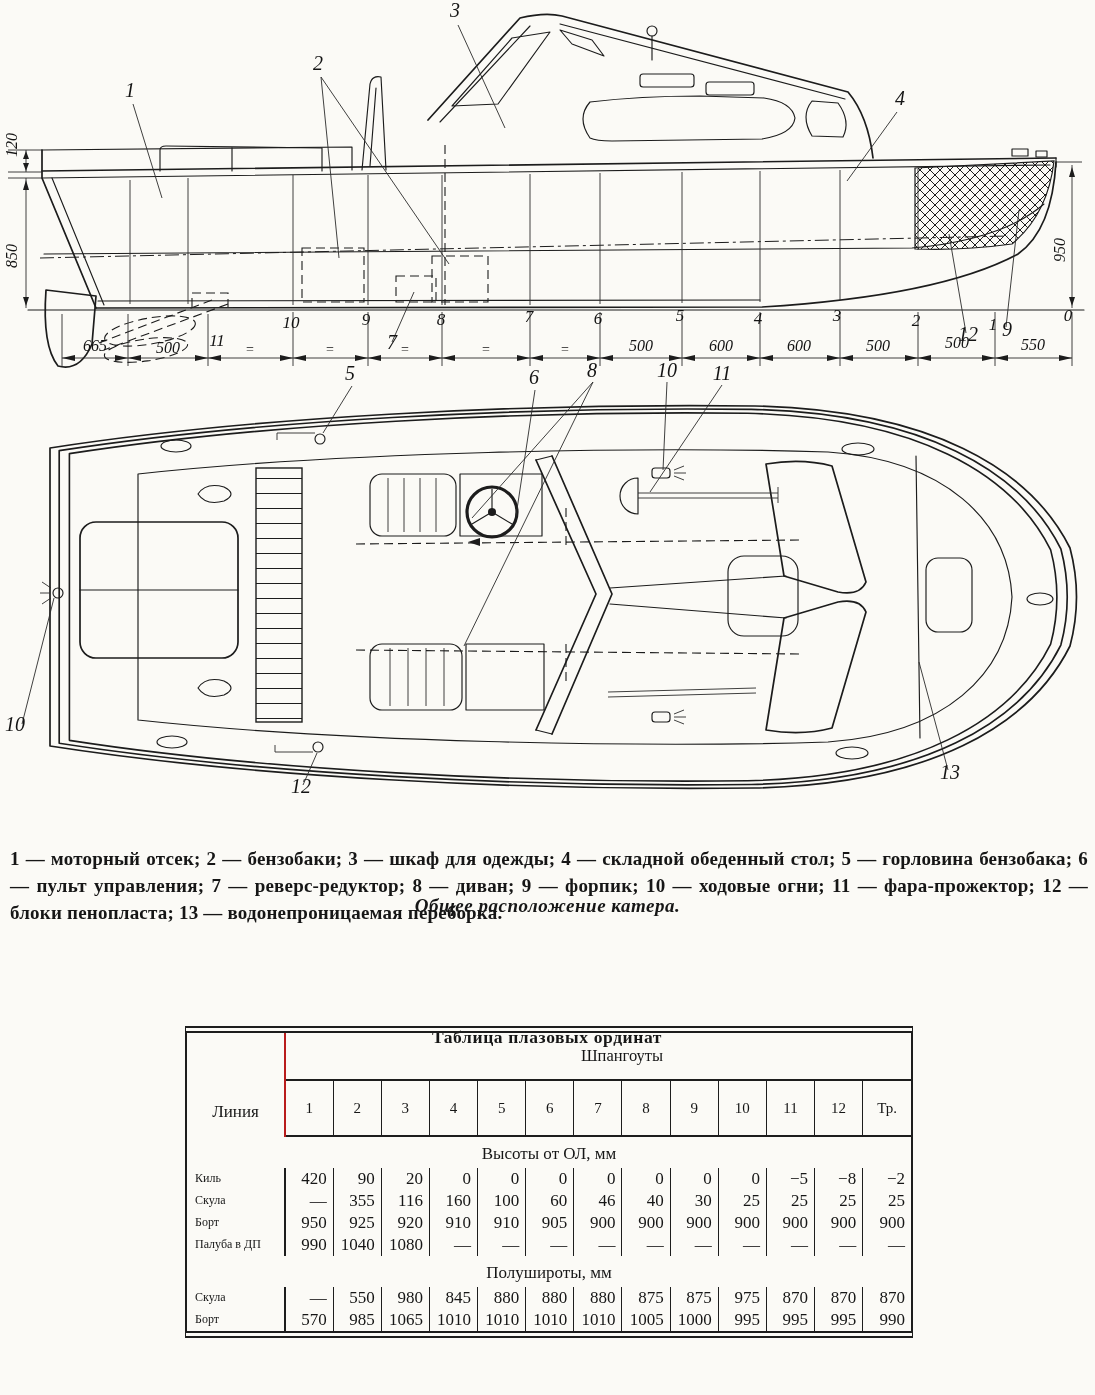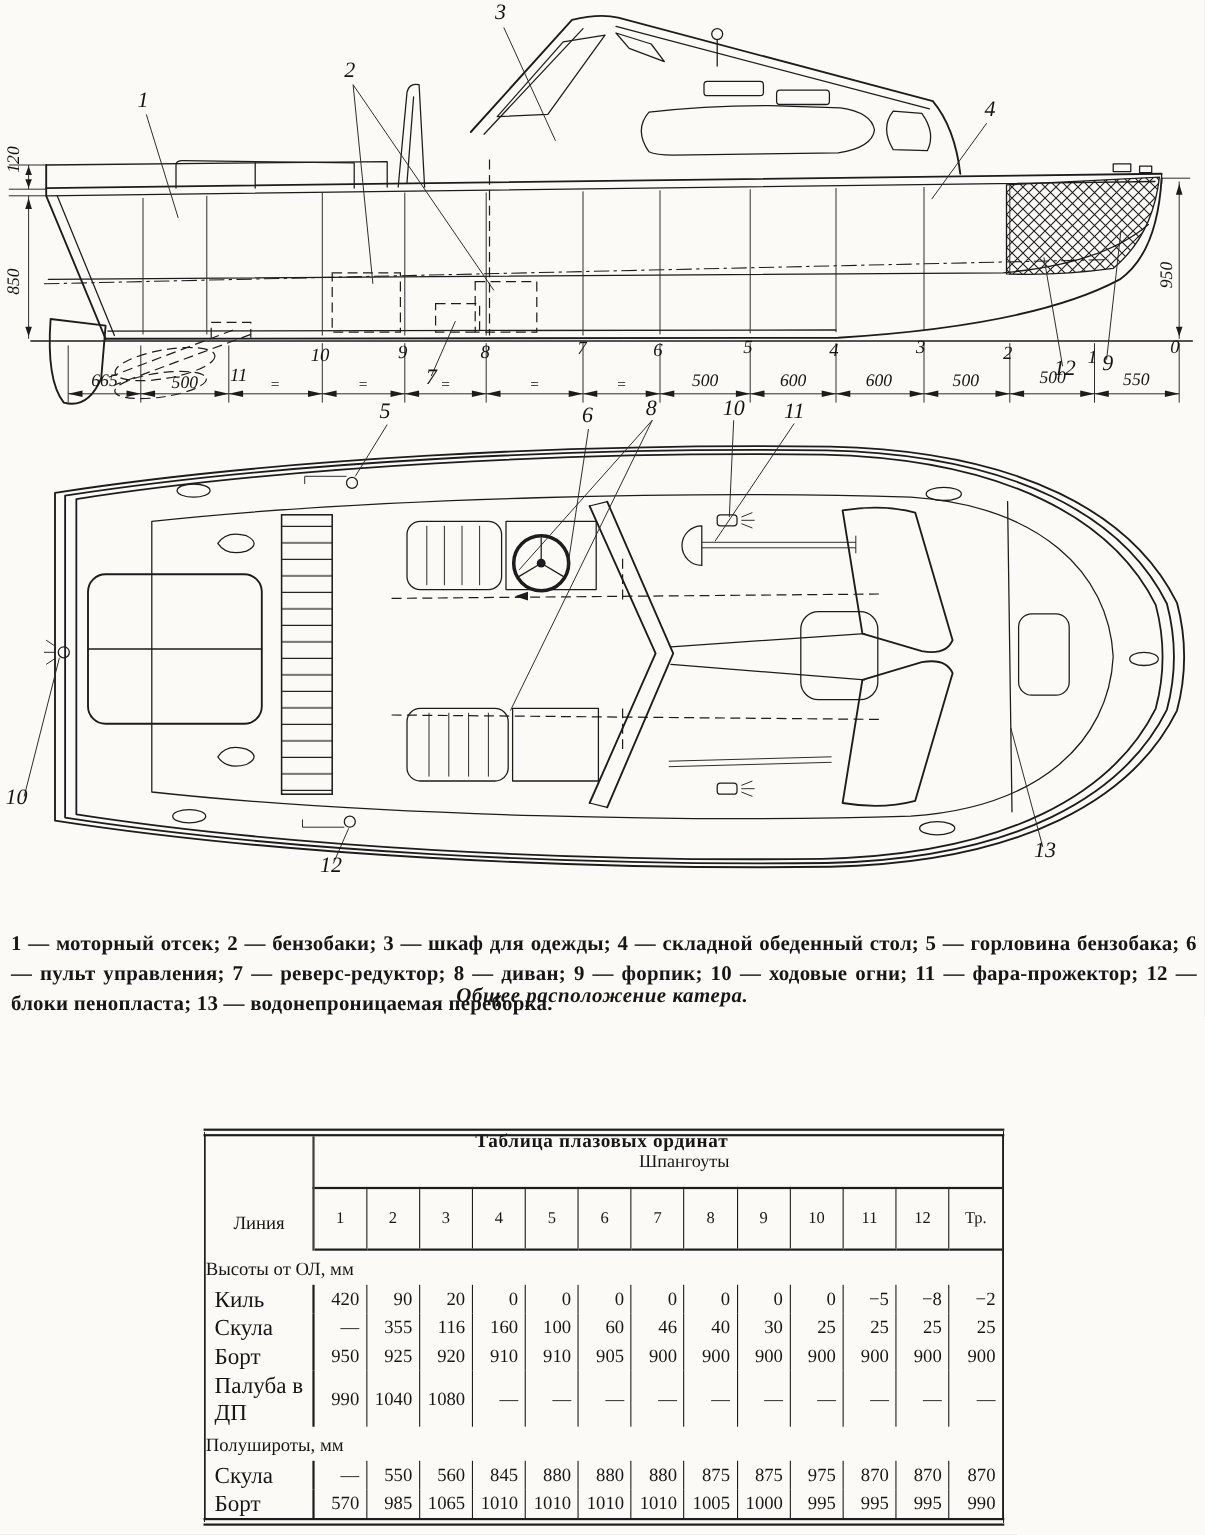--- a/index.html
+++ b/index.html
@@ -22,27 +22,27 @@
   .caption{position:absolute;left:0;top:895px;width:100%;text-align:center;
            font-style:italic;font-size:19px;letter-spacing:.5px;font-weight:bold;}
   .tbl-title{position:absolute;left:185px;top:1027px;width:724px;text-align:center;
              font-weight:bold;font-size:17.5px;letter-spacing:.6px;}
   .tablewrap{position:absolute;left:185px;top:1026px;width:724px;
              border-left:2px solid #1d1d1d;border-right:2px solid #1d1d1d;
              border-top:7px double #1d1d1d;border-bottom:7px double #1d1d1d;}
   table{border-collapse:collapse;width:100%;table-layout:fixed;}
   col.c-label{width:98px;}
   th,td{font-weight:normal;}
-  th.lbl-h{border-right:2px solid #404040;font-size:17px;height:44px;vertical-align:bottom;padding-bottom:14px;}
+  th.lbl-h{border-right:2px solid #b91c1c;font-size:17px;height:44px;vertical-align:bottom;padding-bottom:14px;}
   th.frames-h{font-size:16.5px;height:44px;border-bottom:2px solid #1d1d1d;vertical-align:middle;padding-left:48px;}
   tr.framenums th{font-size:15px;height:52px;border-left:1.6px solid #1d1d1d;
                   border-bottom:2.4px solid #1d1d1d;vertical-align:middle;}
   tr.framenums th:first-of-type{border-left:none;}
-  tr.sec td{font-size:17px;padding:7px 0 4px 0;}
-  td.rl{font-size:21px;padding:1px 0 1px 8px;border-right:2px solid #1d1d1d;line-height:1.15;}
+  tr.sec td{text-align:center;font-size:17px;padding:7px 0 4px 0;}
+  td.rl{font-size:12px;padding:1px 0 1px 8px;border-right:2px solid #1d1d1d;line-height:1.15;}
   td.v{font-size:17px;text-align:right;padding:1px 6px 1px 0;border-left:1.6px solid #1d1d1d;}
   td.v:nth-child(2){border-left:none;}
 </style>
 </head>
 <body>
 
 <div class="page">
 
 <svg width="1095" height="800" viewBox="0 0 1095 800">
   <defs>
@@ -387,21 +387,21 @@
       <tr class="sec">
         <td colspan="14">Полушироты, мм</td>
       </tr>
     </tbody>
     <tbody>
 
         <tr>
           <td class="rl">Скула</td>
           <td class="v">—</td>
           <td class="v">550</td>
-          <td class="v">560</td>
+          <td class="v">980</td>
           <td class="v">845</td>
           <td class="v">880</td>
           <td class="v">880</td>
           <td class="v">880</td>
           <td class="v">875</td>
           <td class="v">875</td>
           <td class="v">975</td>
           <td class="v">870</td>
           <td class="v">870</td>
           <td class="v">870</td>

